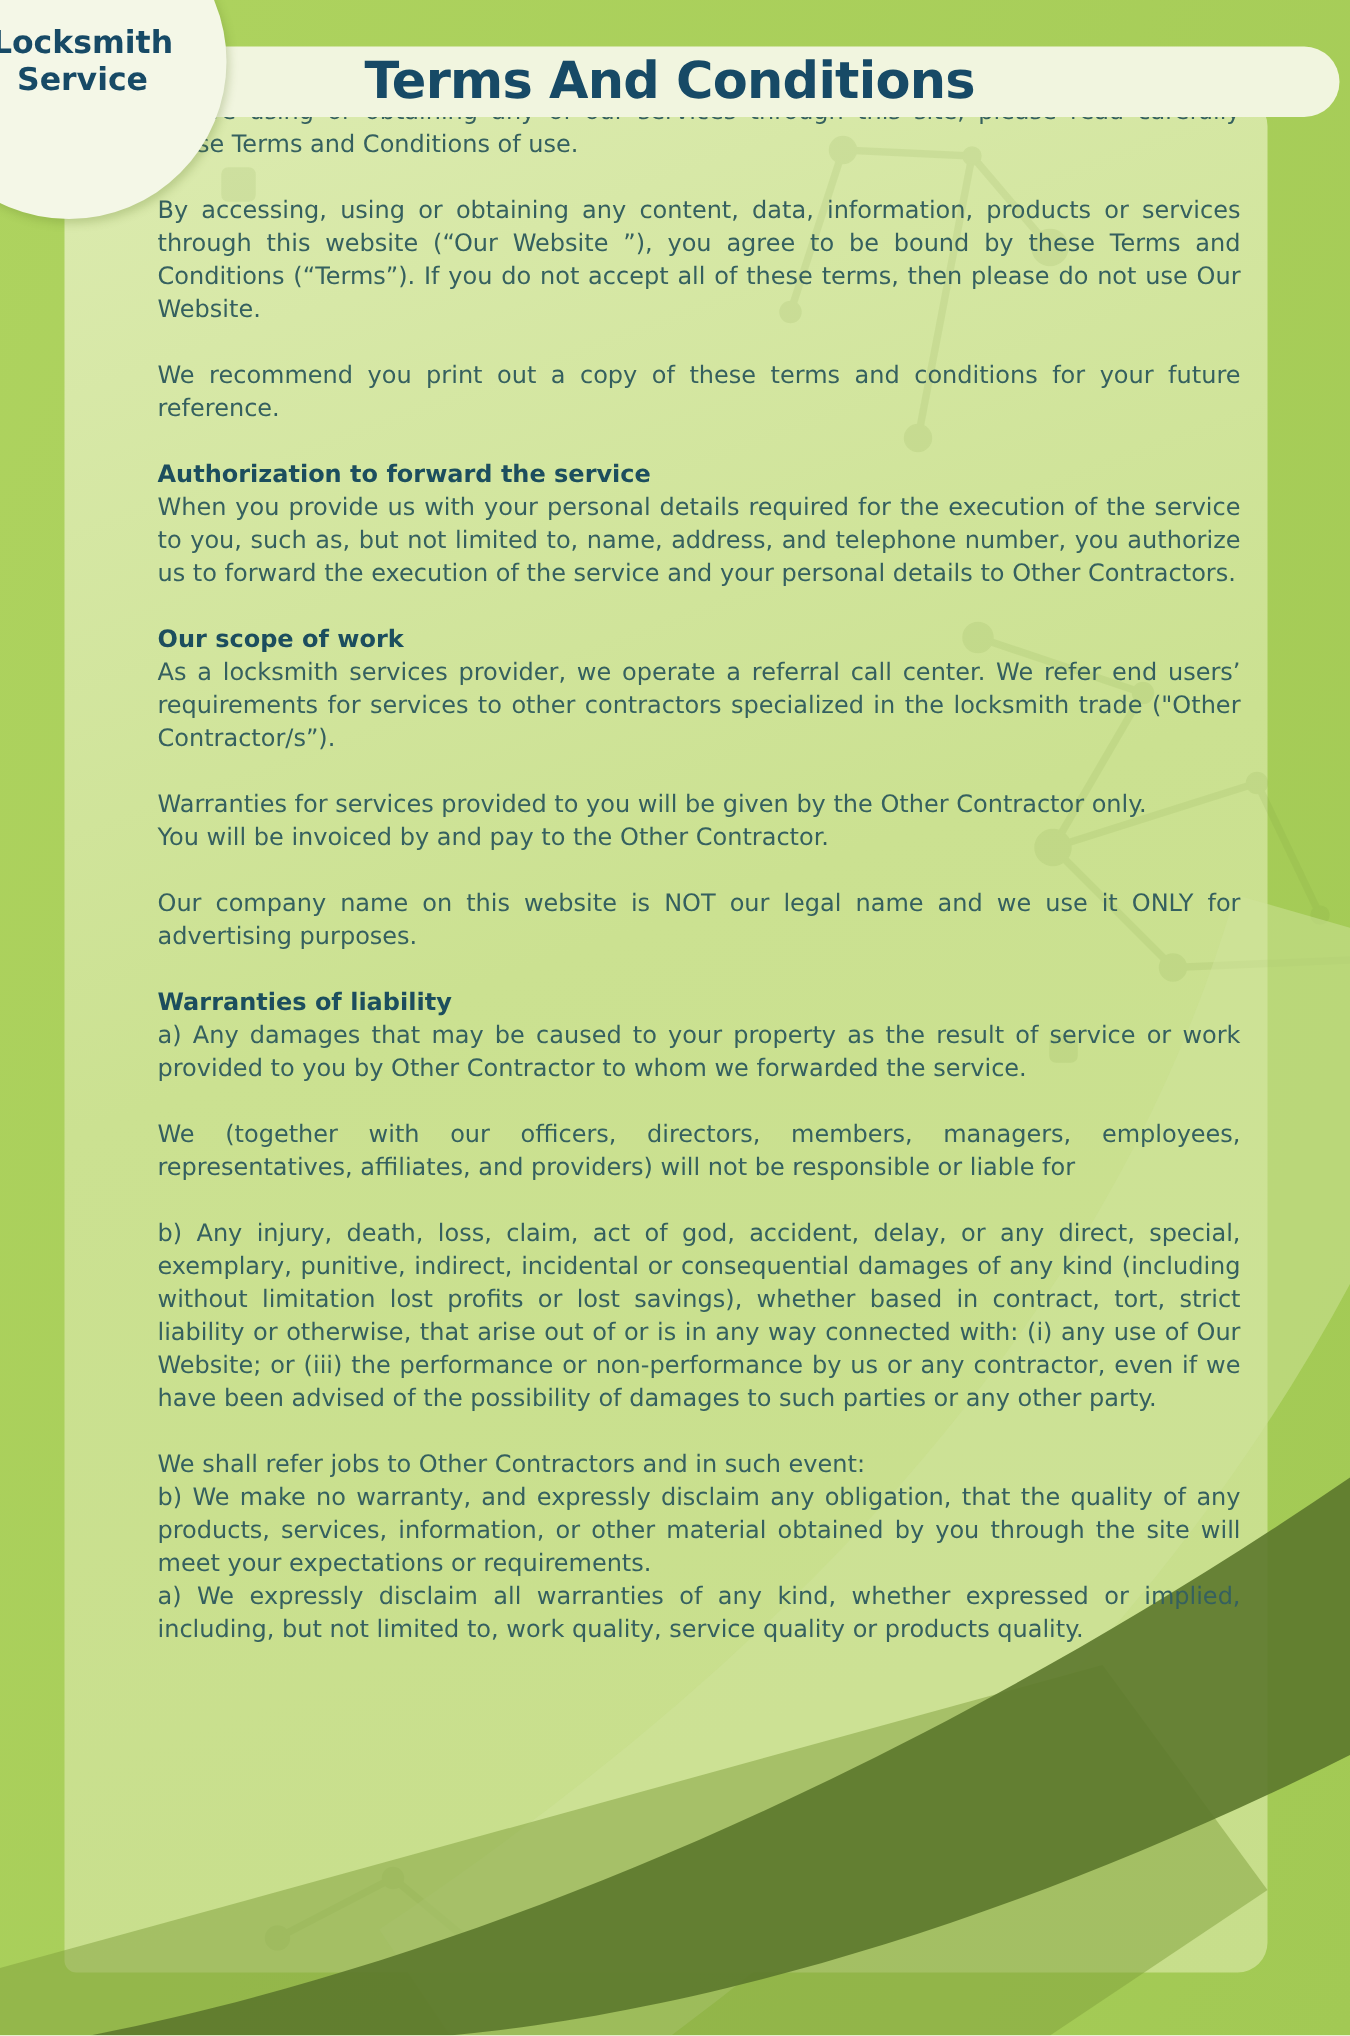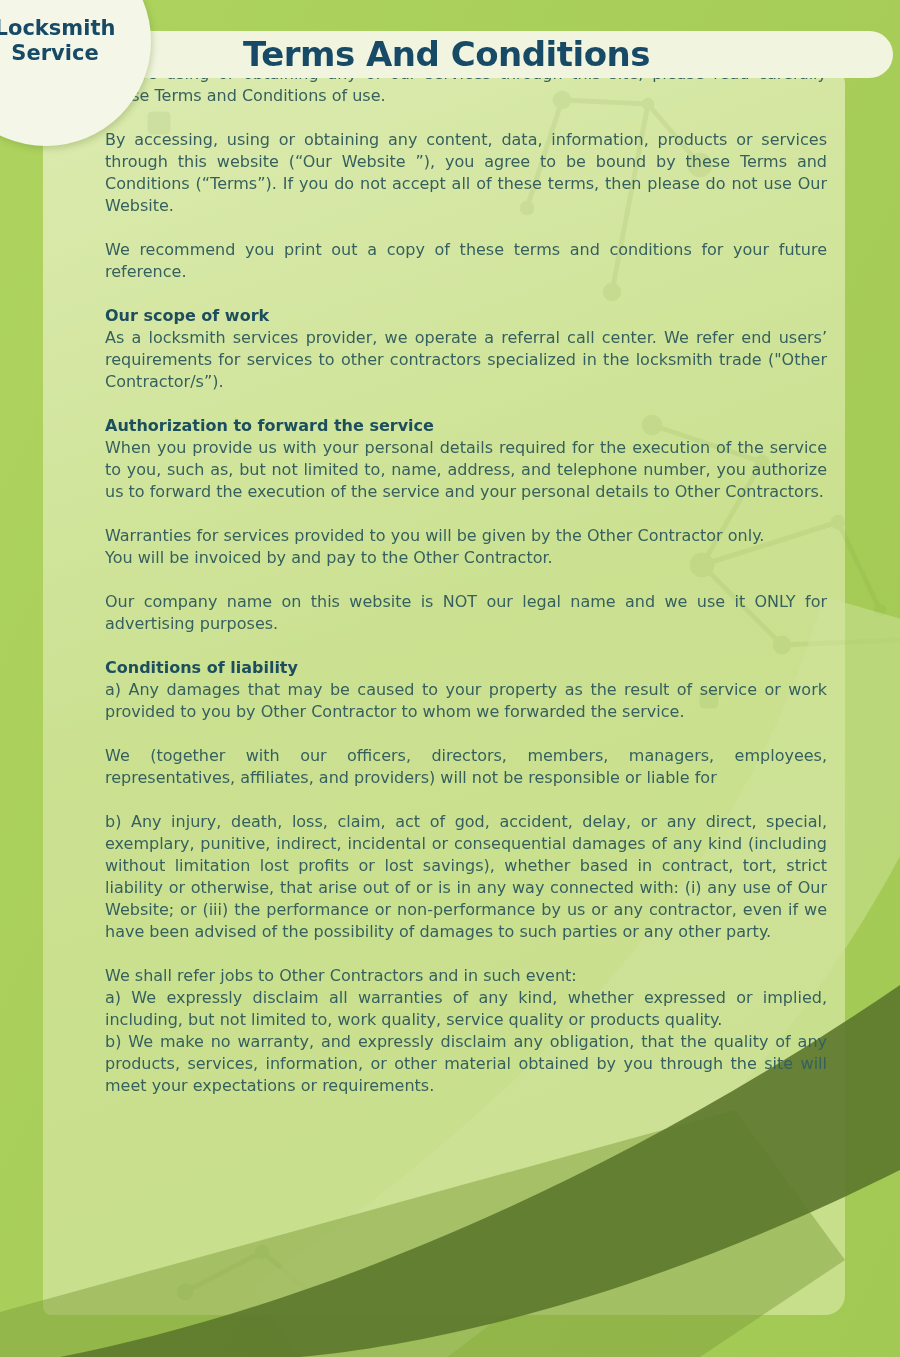--- a/index.html
+++ b/index.html
@@ -86,57 +86,57 @@
           <div class="seg">Before using or obtaining any of our services through this site, please read carefully these Terms and Conditions of use.</div>
         </div>
         <div class="para">
           <div class="seg">By accessing, using or obtaining any content, data, information, products or services through this website (“Our Website ”), you agree to be bound by these Terms and Conditions (“Terms”). If you do not accept all of these terms, then please do not use Our Website.</div>
         </div>
         <div class="para">
           <div class="seg">We recommend you print out a copy of these terms and conditions for your future reference.</div>
         </div>
       </section>
       <section>
+        <div class="heading">Authorization to forward the service</div>
+        <div class="para">
+          <div class="seg">When you provide us with your personal details required for the execution of the service to you, such as, but not limited to, name, address, and telephone number, you authorize us to forward the execution of the service and your personal details to Other Contractors.</div>
+        </div>
+      </section>
+      <section>
         <div class="heading">Our scope of work</div>
         <div class="para">
           <div class="seg">As a locksmith services provider, we operate a referral call center. We refer end users’ requirements for services to other contractors specialized in the locksmith trade ("Other Contractor/s”).</div>
-        </div>
-      </section>
-      <section>
-        <div class="heading">Authorization to forward the service</div>
-        <div class="para">
-          <div class="seg">When you provide us with your personal details required for the execution of the service to you, such as, but not limited to, name, address, and telephone number, you authorize us to forward the execution of the service and your personal details to Other Contractors.</div>
         </div>
       </section>
       <section>
         <div class="para">
           <div class="seg">Warranties for services provided to you will be given by the Other Contractor only.</div>
           <div class="seg">You will be invoiced by and pay to the Other Contractor.</div>
         </div>
         <div class="para">
           <div class="seg">Our company name on this website is NOT our legal name and we use it ONLY for advertising purposes.</div>
         </div>
       </section>
       <section>
-        <div class="heading">Conditions of liability</div>
+        <div class="heading">Warranties of liability</div>
         <div class="para">
           <div class="seg">a) Any damages that may be caused to your property as the result of service or work provided to you by Other Contractor to whom we forwarded the service.</div>
         </div>
         <div class="para">
           <div class="seg">We (together with our officers, directors, members, managers, employees, representatives, affiliates, and providers) will not be responsible or liable for</div>
         </div>
         <div class="para">
           <div class="seg">b) Any injury, death, loss, claim, act of god, accident, delay, or any direct, special, exemplary, punitive, indirect, incidental or consequential damages of any kind (including without limitation lost profits or lost savings), whether based in contract, tort, strict liability or otherwise, that arise out of or is in any way connected with: (i) any use of Our Website; or (iii) the performance or non-performance by us or any contractor, even if we have been advised of the possibility of damages to such parties or any other party.</div>
         </div>
       </section>
       <section>
         <div class="para">
           <div class="seg">We shall refer jobs to Other Contractors and in such event:</div>
+          <div class="seg">b) We make no warranty, and expressly disclaim any obligation, that the quality of any products, services, information, or other material obtained by you through the site will meet your expectations or requirements.</div>
           <div class="seg">a) We expressly disclaim all warranties of any kind, whether expressed or implied, including, but not limited to, work quality, service quality or products quality.</div>
-          <div class="seg">b) We make no warranty, and expressly disclaim any obligation, that the quality of any products, services, information, or other material obtained by you through the site will meet your expectations or requirements.</div>
         </div>
       </section>
     </main>
 
   <div class="band">
     <h1 class="title">Terms And Conditions</h1>
   </div>
 
   <div class="logo">
     <div class="logo-text">

